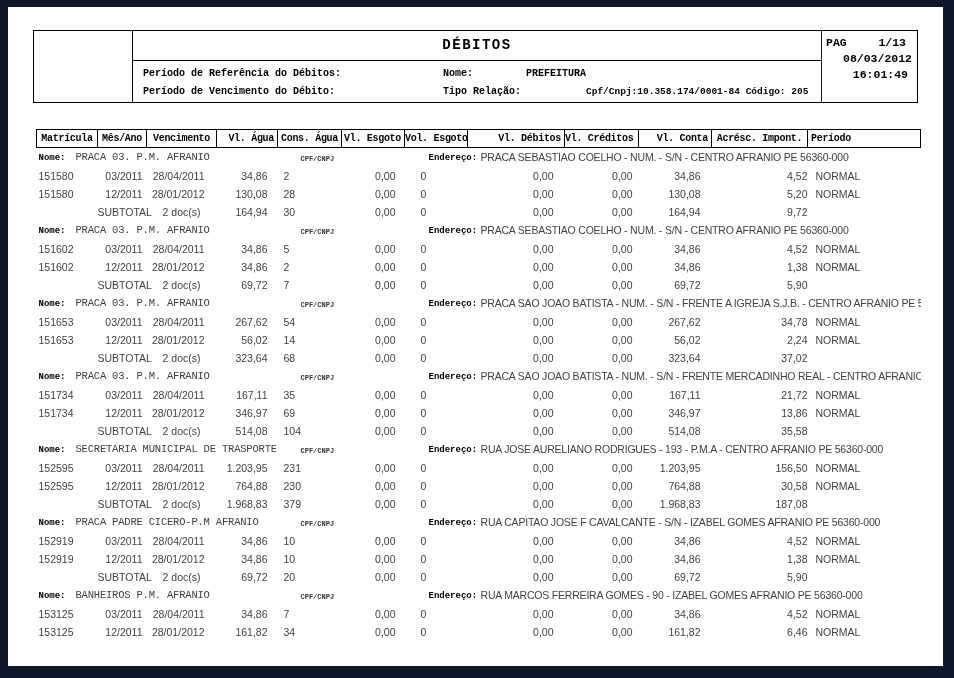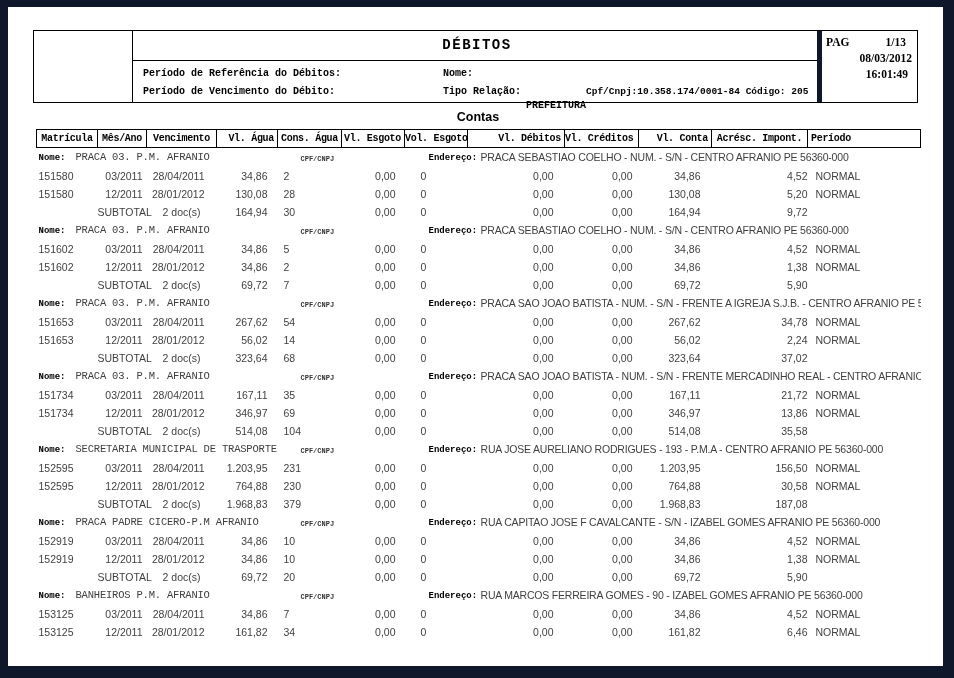--- a/index.html
+++ b/index.html
@@ -3,22 +3,22 @@
 <meta charset="utf-8">
 <style>
   html,body{margin:0;padding:0;}
   body{background:#4a4a4a;font-family:"Liberation Sans","DejaVu Sans",sans-serif;}
   .frame{position:relative;width:954px;height:678px;background:#0f172a;overflow:hidden;}
   .sheet{position:absolute;left:8px;top:7px;width:935px;height:659px;background:#ffffff;}
 
   
   .header-box{position:absolute;left:25px;top:23px;width:883px;height:71px;border:1px solid #000;}
   .logo-box{position:absolute;left:0;top:0;width:98px;height:100%;border-right:1px solid #000;background:#fff;}
-  .pag-box{position:absolute;right:0;top:0;width:95px;height:100%;border-left:5px solid #0f172a;
-           font-family:Liberation Serif, serif;font-weight:bold;font-size:11.5px;color:#000;}
+  .pag-box{position:absolute;right:0;top:0;width:95px;height:100%;border-left:1px solid #0f172a;
+           font-family:Liberation Mono, monospace;font-weight:bold;font-size:11.5px;color:#000;}
   .pag-line1{position:absolute;left:4px;right:11px;top:5px;display:flex;justify-content:space-between;}
   .pag-line2{position:absolute;left:0;right:5px;top:21px;text-align:right;}
   .pag-line3{position:absolute;left:0;right:9px;top:37px;text-align:right;}
 
   .mid-area{position:absolute;left:99px;right:96px;top:0;bottom:0;}
   .report-title{position:absolute;left:0;right:0;top:6px;text-align:center;
       font-family:"Liberation Mono","DejaVu Sans Mono",monospace;font-weight:bold;font-size:14px;letter-spacing:1.5px;color:#000;}
   .emitted-by{position:absolute;left:0;right:4px;top:9px;text-align:right;
       font-family:"Liberation Mono","DejaVu Sans Mono",monospace;font-weight:bold;font-size:9px;color:#000;}
   .title-rule{position:absolute;left:0;right:0;top:29px;border-top:1px solid #000;}
@@ -79,37 +79,36 @@
       <div class="logo-box"></div>
 
       <div class="mid-area">
         <div class="report-title">DÉBITOS</div>
         <div class="title-rule"></div>
 
         <span class="mlabel pos" style="left:10px;top:37px;">Período de Referência do Débitos:</span>
         <span class="mlabel pos" style="left:10px;top:55px;">Período de Vencimento do Débito:</span>
 
         <span class="mlabel pos" style="left:310px;top:37px;">Nome:</span>
-        <span class="mlabel pos" style="left:393px;top:37px;margin-top:32px;">PREFEITURA</span>
+        <span class="mlabel pos" style="left:393px;top:37px;">PREFEITURA</span>
 
         <span class="mlabel pos" style="left:310px;top:55px;">Tipo Relação:</span>
         <span class="mlabel pos" style="left:453px;top:55px;font-size:9.5px;">Cpf/Cnpj:10.358.174/0001-84 Código: 205</span>
       </div>
 
       <div class="pag-box">
         <div class="pag-line1">
           <span>PAG</span>
           <span>1/13</span>
         </div>
         <div class="pag-line2">08/03/2012</div>
         <div class="pag-line3">16:01:49</div>
       </div>
     </div>
 
-    <div class="section-title">Contas</div>
 
     <table class="report">
       <colgroup>
         <col style="width:61px">
           <col style="width:49px">
           <col style="width:70px">
           <col style="width:61px">
         <col style="width:64px">
           <col style="width:63px">
           <col style="width:63px">

